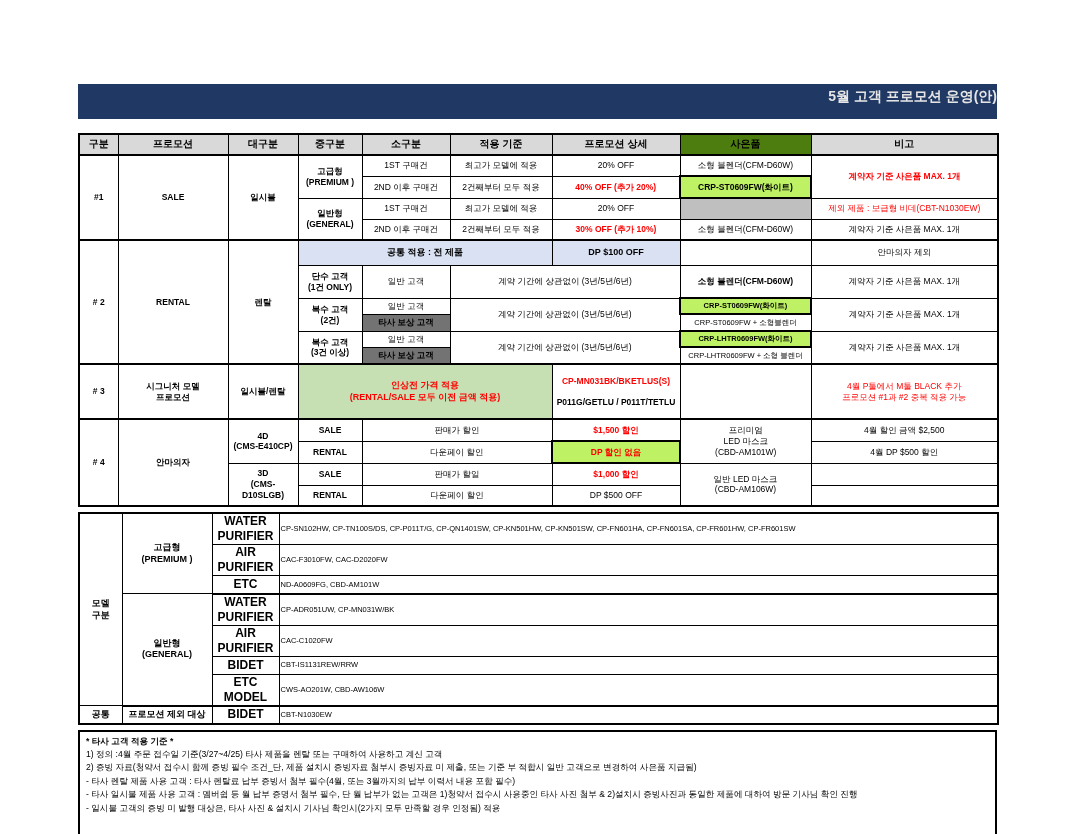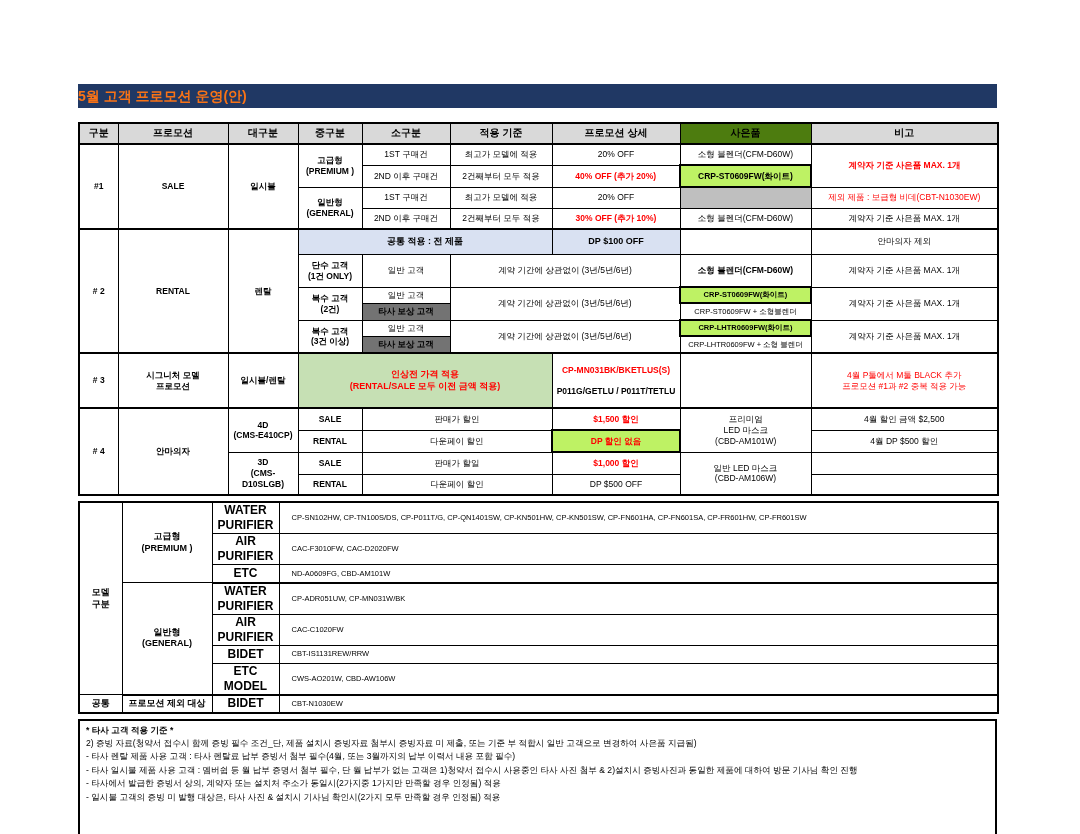--- a/index.html
+++ b/index.html
@@ -4,22 +4,22 @@
 <style>
   * { box-sizing: border-box; }
   html,body { margin:0; padding:0; }
   body {
     width:1080px; height:834px; background:#ffffff; position:relative;
     font-family:"Liberation Sans","DejaVu Sans",sans-serif; color:#000;
   }
   .page { position:absolute; left:78px; top:84px; width:919px; }
 
   .titlebar {
-    background:#203864; color:#f97316; font-weight:bold; font-size:14px;
-    text-align:left; height:24px; line-height:24px; width:100%;
+    background:#203864; color:#e5e5e5; font-weight:bold; font-size:14px;
+    text-align:right; height:35px; line-height:24px; width:100%;
   }
 
   table { border-collapse:collapse; table-layout:fixed; width:919px; background:#fff; }
   .t-main { margin-top:14px; border:2px solid #000; }
   .t-model { margin-top:5px; border:2px solid #000; }
   td, th {
     border:1px solid #000; text-align:center; vertical-align:middle;
     font-size:8.5px; padding:0 2px; white-space:pre-line; overflow:hidden;
     line-height:1.25;
   }
@@ -32,21 +32,21 @@
   .yellow { background:#bef264; font-weight:bold; border:2px solid #000; }
   .amber { background:#737373; font-weight:bold; }
   .blue { background:#D9E1F2; font-weight:bold; font-size:9px; }
   .green { background:#C6E0B4; color:#FF0000; font-weight:bold; font-size:9px; }
   .graycell { background:#BFBFBF; }
   .bb2 { border-bottom:2px solid #000; }
   .sm { font-size:7.5px; }
 
   .t-model td { height:18px; }
   .t-model .cat { font-weight:bold; font-size:12px; }
-  .t-model .models { text-align:left; font-size:7.5px; padding-left:12px; }
+  .t-model .models { text-align:left; font-size:7.5px; padding-left:1px; }
   .t-model .grp { font-weight:bold; font-size:9px; }
 
   .notes {
     margin-top:5px; border:2px solid #000; width:919px; height:122px;
     padding:3px 6px; font-size:8.6px; line-height:13.4px;
   }
   .notes p { margin:0; white-space:pre; }
   .notes p.first { font-weight:bold; }
 </style>
 </head>
@@ -258,20 +258,20 @@
       <td class="grp">공통</td>
       <td class="grp">프로모션 제외 대상</td>
       <td class="cat">BIDET</td>
       <td class="models">CBT-N1030EW</td>
     </tr>
   </tbody>
     </table>
 
   <div class="notes">
     <p class="first">* 타사 고객 적용 기준 *</p>
+    <p>1) 정의 :4월 주문 접수일 기준(3/27~4/25) 타사 제품을 렌탈 또는 구매하여 사용하고 계신 고객</p>
     <p>2) 증빙 자료(청약서 접수시 함께 증빙 필수 조건_단, 제품 설치시 증빙자료 첨부시 증빙자료 미 제출, 또는 기준 부 적합시 일반 고객으로 변경하여 사은품 지급됨)</p>
     <p>- 타사 렌탈 제품 사용 고객 : 타사 렌탈료 납부 증빙서 첨부 필수(4월, 또는 3월까지의 납부 이력서 내용 포함 필수)</p>
     <p>- 타사 일시불 제품 사용 고객 : 멤버쉽 등 월 납부 증명서 첨부 필수, 단 월 납부가 없는 고객은 1)청약서 접수시 사용중인 타사 사진 첨부 &amp; 2)설치시 증빙사진과 동일한 제품에 대하여 방문 기사님 확인 진행</p>
-    <p>- 타사에서 발급한 증빙서 상의, 계약자 또는 설치처 주소가 동일시(2가지중 1가지만 만족할 경우 인정됨) 적용</p>
     <p>- 일시불 고객의 증빙 미 발행 대상은, 타사 사진 &amp; 설치시 기사님 확인시(2가지 모두 만족할 경우 인정됨) 적용</p>
   </div>
 
 </div>
 
 </body></html>

